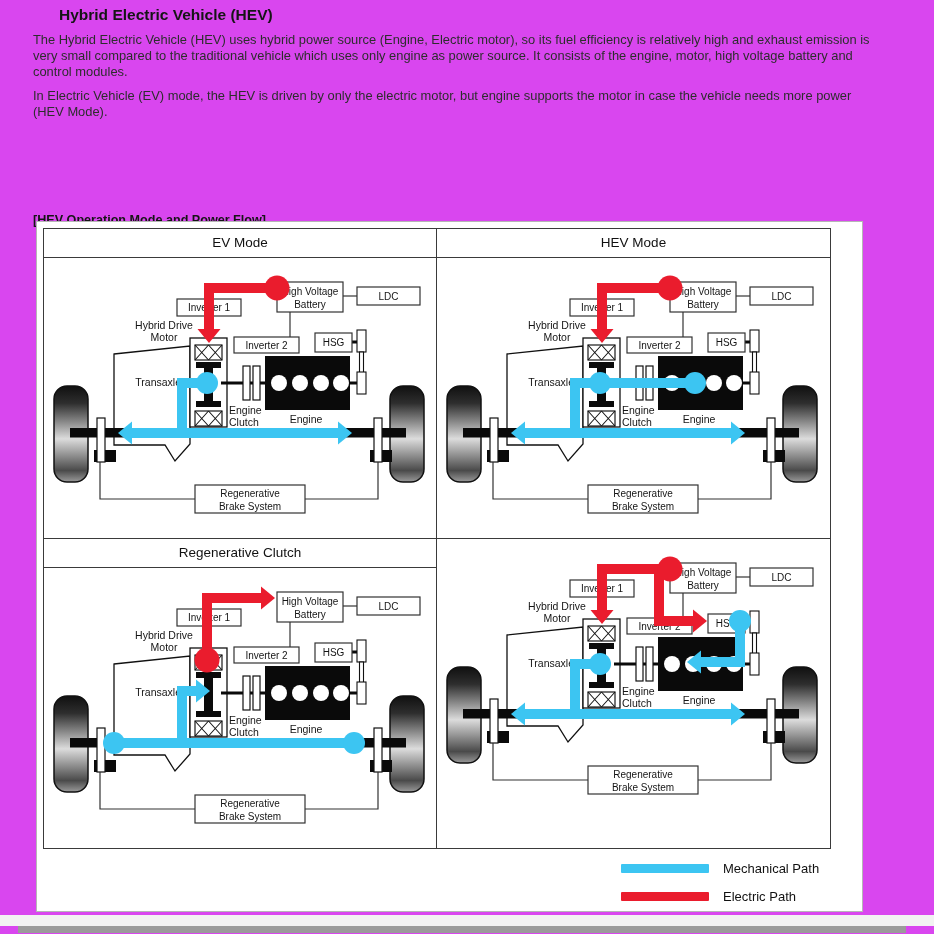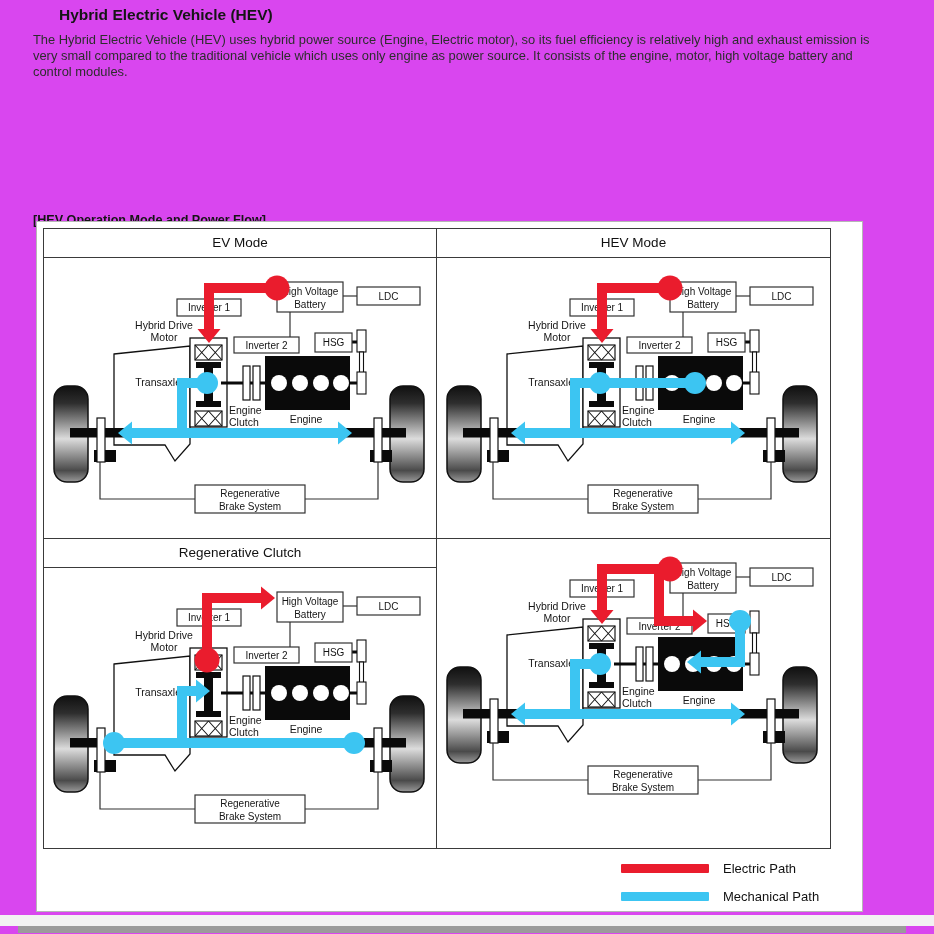--- a/index.html
+++ b/index.html
@@ -25,20 +25,21 @@
   .legend-label{font-size:13px;color:#111;}
   .band-light{position:absolute;left:0;top:915px;width:934px;height:11px;background:#f2f2f2;}
   .band-gray{position:absolute;left:18px;top:926px;width:888px;height:7px;background:#9b9b9b;}
 </style>
 </head>
 <body>
 
 <div class="page">
   <h1 class="title">Hybrid Electric Vehicle (HEV)</h1>
   <p class="body-text p1">The Hybrid Electric Vehicle (HEV) uses hybrid power source (Engine, Electric motor), so its fuel efficiency is relatively high and exhaust emission is very small compared to the traditional vehicle which uses only engine as power source. It consists of the engine, motor, high voltage battery and control modules.</p>
+  <p class="body-text p2">In Electric Vehicle (EV) mode, the HEV is driven by only the electric motor, but engine supports the motor in case the vehicle needs more power (HEV Mode).</p>
   <div class="fig-label">[HEV Operation Mode and Power Flow]</div>
 
   <div class="figure-box">
     <div class="mode-grid" id="grid">
         <div class="cell cell-left">
           <div class="cell-header">EV Mode</div>
           <svg viewBox="0 0 393 280" class="diagram">
             <defs>
               <linearGradient id="wg0" x1="0" y1="0" x2="0" y2="1">
                 <stop offset="0" stop-color="#101010"></stop>
@@ -362,25 +363,25 @@
             <polyline points="138,175 294,175" fill="none" stroke="#3cc5f2" stroke-width="10"></polyline>
             <polygon points="294,163.5 294,186.5 308,175" fill="#3cc5f2"></polygon>
             <polyline points="303,82 303,123 264,123" fill="none" stroke="#3cc5f2" stroke-width="10"></polyline>
             <circle cx="303" cy="82" r="11" fill="#3cc5f2"></circle>
             <polygon points="264,111.5 264,134.5 250,123" fill="#3cc5f2"></polygon>
           </svg>
         </div>
       </div>
     <div class="legend">
       <div class="legend-row">
+        <div class="legend-bar" style="background: rgb(60, 197, 242);"></div>
+        <div class="legend-label">Mechanical Path</div>
+      </div>
+      <div class="legend-row">
         <div class="legend-bar" style="background: rgb(234, 28, 45);"></div>
         <div class="legend-label">Electric Path</div>
-      </div>
-      <div class="legend-row">
-        <div class="legend-bar" style="background: rgb(60, 197, 242);"></div>
-        <div class="legend-label">Mechanical Path</div>
       </div>
     </div>
   </div>
 
   <div class="band-light"></div>
   <div class="band-gray"></div>
 </div>
 
 </body></html>

